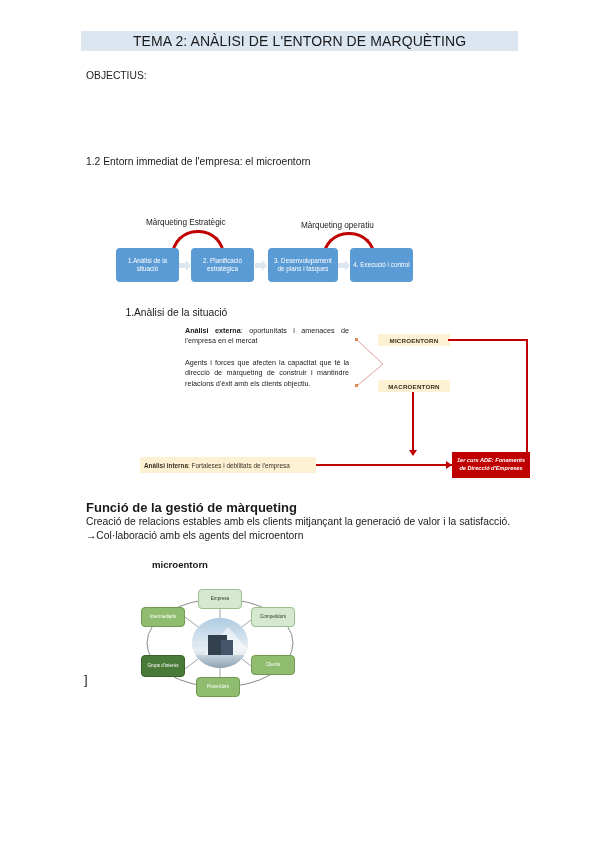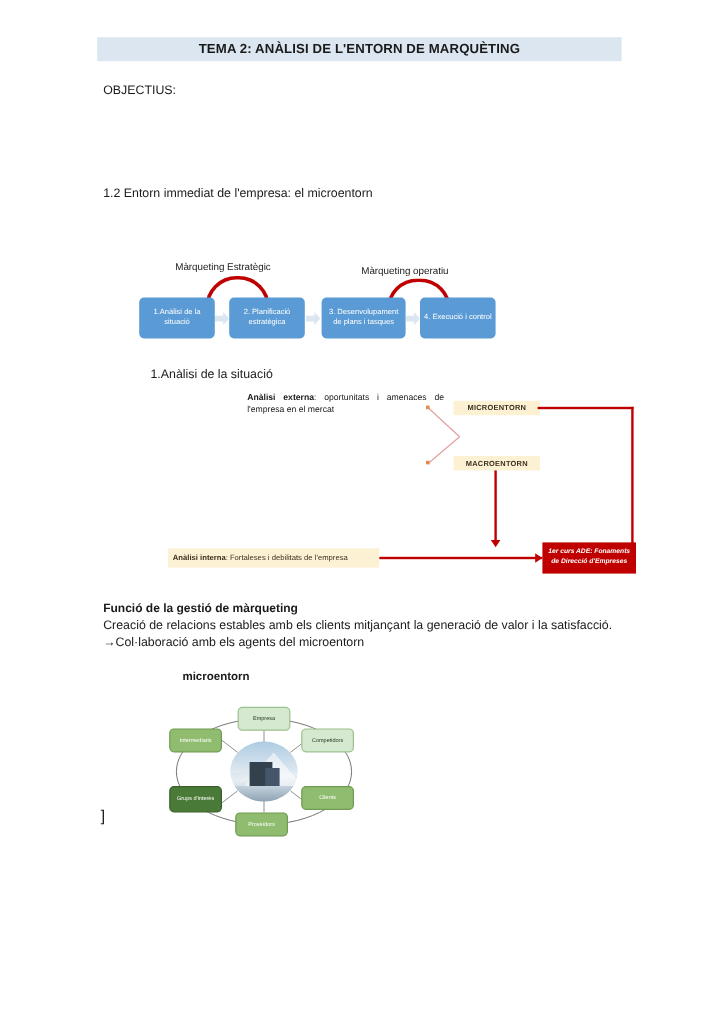--- a/index.html
+++ b/index.html
@@ -25,22 +25,22 @@
     left: 81px;
     top: 31px;
     width: 437px;
     height: 20px;
     background: #dce6f1;
     display: flex;
     align-items: center;
     justify-content: center;
   }
   .title-bar .title-text {
-    font-size: 11px;
-    font-weight: bold;
+    font-size: 14px;
+    font-weight: normal;
     letter-spacing: 0.1px;
     color: #1a1a1a;
   }
 
   
   .txt {
     position: absolute;
     font-size: 10.3px;
     line-height: 14.2px;
     color: #1a1a1a;
@@ -129,21 +129,21 @@
   
   #diagram-analysis {
     position: absolute;
     left: 140px;
     top: 326px;
     width: 370px;
     height: 160px;
   }
   .an-par {
     position: absolute;
-    left: 66px;
+    left: 45px;
     width: 164px;
     font-size: 7.2px;
     line-height: 10.4px;
     color: #1a1a1a;
     text-align: justify;
   }
   #an-par-1 { top: 0px; }
   #an-par-1 b { font-weight: bold; }
   #an-par-2 { top: 32px; }
 
@@ -236,21 +236,21 @@
   #diagram-analysis svg.leader {
     position: absolute;
     left: 215px;
     top: 8px;
     width: 30px;
     height: 58px;
     overflow: visible;
   }
 
   
-  #funcio-heading { left: 86px; top: 501px; font-weight: bold; font-size: 10px; }
+  #funcio-heading { left: 86px; top: 501px; font-weight: bold; font-size: 13px; }
   #funcio-par     { left: 86px; top: 515px; width: 425px; }
 
   
   #diagram-wheel {
     position: absolute;
     left: 88px;
     top: 557px;
     width: 300px;
     height: 152px;
   }
@@ -352,20 +352,21 @@
   <div id="item-analisi">
     <span class="num">1.</span><span>Anàlisi de la situació</span>
   </div>
 
   <div id="diagram-analysis">
 
     <div class="an-par" id="an-par-1">
       <b>Anàlisi externa</b><span>: oportunitats i amenaces de l'empresa en el mercat</span>
     </div>
 
+    <div class="an-par" id="an-par-2">Agents i forces que afecten la capacitat que té la direcció de màrqueting de construir i mantindre relacions d'èxit amb els clients objectiu.</div>
 
     <svg class="leader">
       <line x1="28" y1="30" x2="2" y2="6" stroke="#e2a0a0" stroke-width="1"></line>
       <line x1="28" y1="30" x2="2" y2="52" stroke="#e2a0a0" stroke-width="1"></line>
       <rect x="0" y="4" width="3" height="3" fill="#e08b50"></rect>
       <rect x="0" y="50" width="3" height="3" fill="#e08b50"></rect>
     </svg>
 
     <div class="tag-box" id="tag-microentorn">MICROENTORN</div>
     <div class="tag-box" id="tag-macroentorn">MACROENTORN</div>

